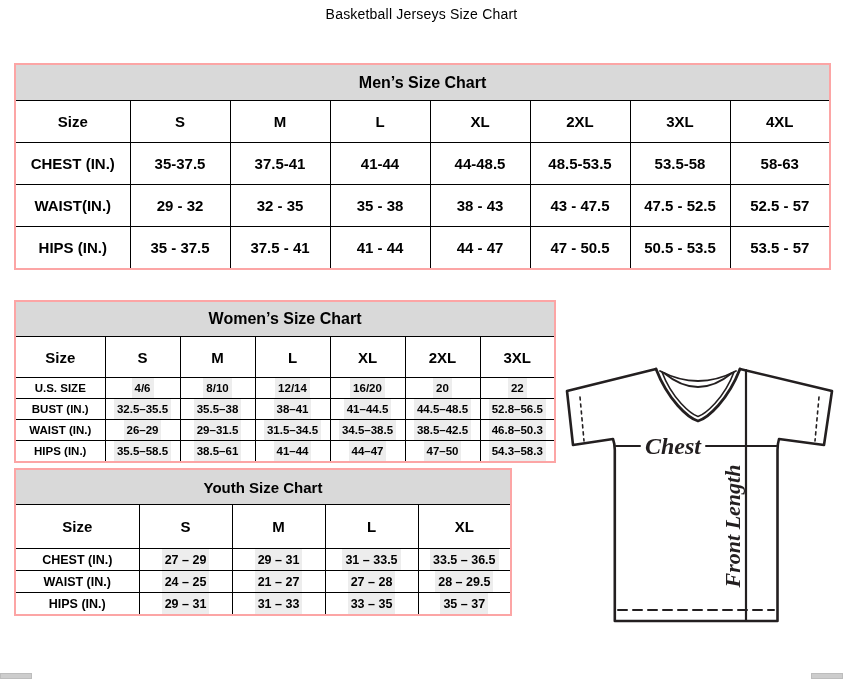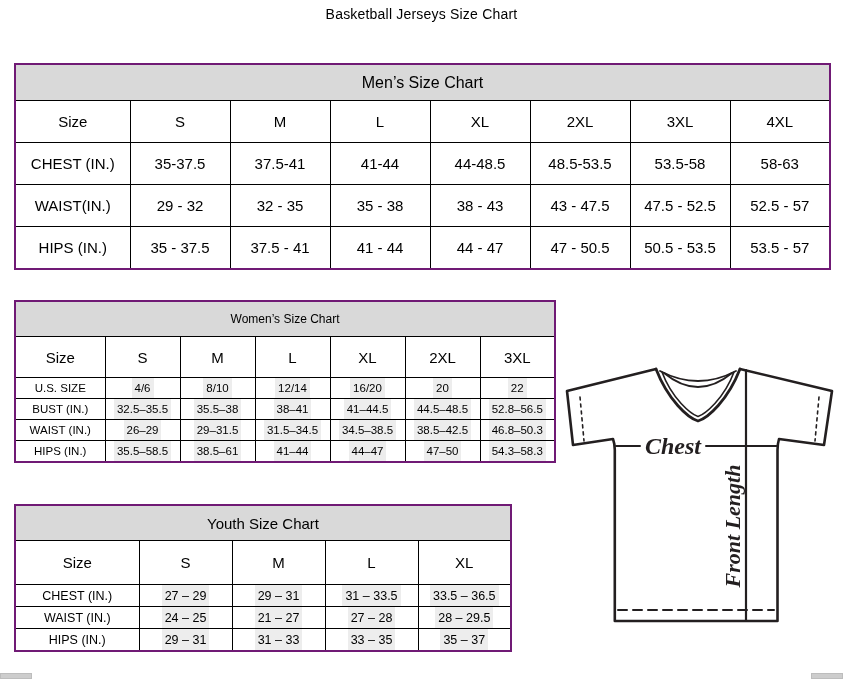--- a/index.html
+++ b/index.html
@@ -6,41 +6,41 @@
   body{
     width:843px;height:679px;position:relative;background:#ffffff;
     font-family:"Liberation Sans", sans-serif;color:#000;overflow:hidden;
   }
   .page-title{
     position:absolute;top:6px;left:0;width:100%;text-align:center;
     font-size:14px;font-weight:400;letter-spacing:0.2px;
   }
   table.size-table{
     position:absolute;border-collapse:collapse;table-layout:fixed;
-    font-weight:400;border:2px solid #701a75;background:#fff;
+    font-weight:700;border:2px solid #fca5a5;background:#fff;
   }
   table.size-table td{
     border:1px solid #000;text-align:center;vertical-align:middle;padding:0;
     overflow:hidden;white-space:nowrap;
   }
   tr.chart-title td{background:#d9d9d9;font-size:16px;}
   
   table.mens{left:14px;top:63px;width:815px;}
   table.mens tr.chart-title td{height:35px;}
   table.mens tr.col-head td{height:41px;font-size:15px;}
   table.mens tr.data-row td{height:41px;font-size:15px;}
   table.mens td.row-label{font-size:14px;}
   
   table.womens{left:14px;top:300px;width:540px;}
-  table.womens tr.chart-title td{height:34px;font-size:12px;}
+  table.womens tr.chart-title td{height:34px;font-size:16px;}
   table.womens tr.col-head td{height:40px;font-size:15px;}
   table.womens tr.data-row td{height:20px;font-size:11.5px;}
   table.womens td.row-label{font-size:11px;margin-left:48px;}
   
-  table.youth{left:14px;top:504px;width:496px;}
+  table.youth{left:14px;top:468px;width:496px;}
   table.youth tr.chart-title td{height:34px;font-size:15px;}
   table.youth tr.col-head td{height:43px;font-size:15px;}
   table.youth tr.data-row td{height:21px;font-size:12.5px;}
   table.youth td.row-label{font-size:12px;}
   .hl{background:#ededed;padding:13px 3px;}
   
   .jersey-diagram{position:absolute;left:556px;top:358px;width:287px;height:292px;}
   .jersey-diagram text{
     font-family:"Liberation Serif", serif;font-style:italic;font-weight:700;
     fill:#231f20;

